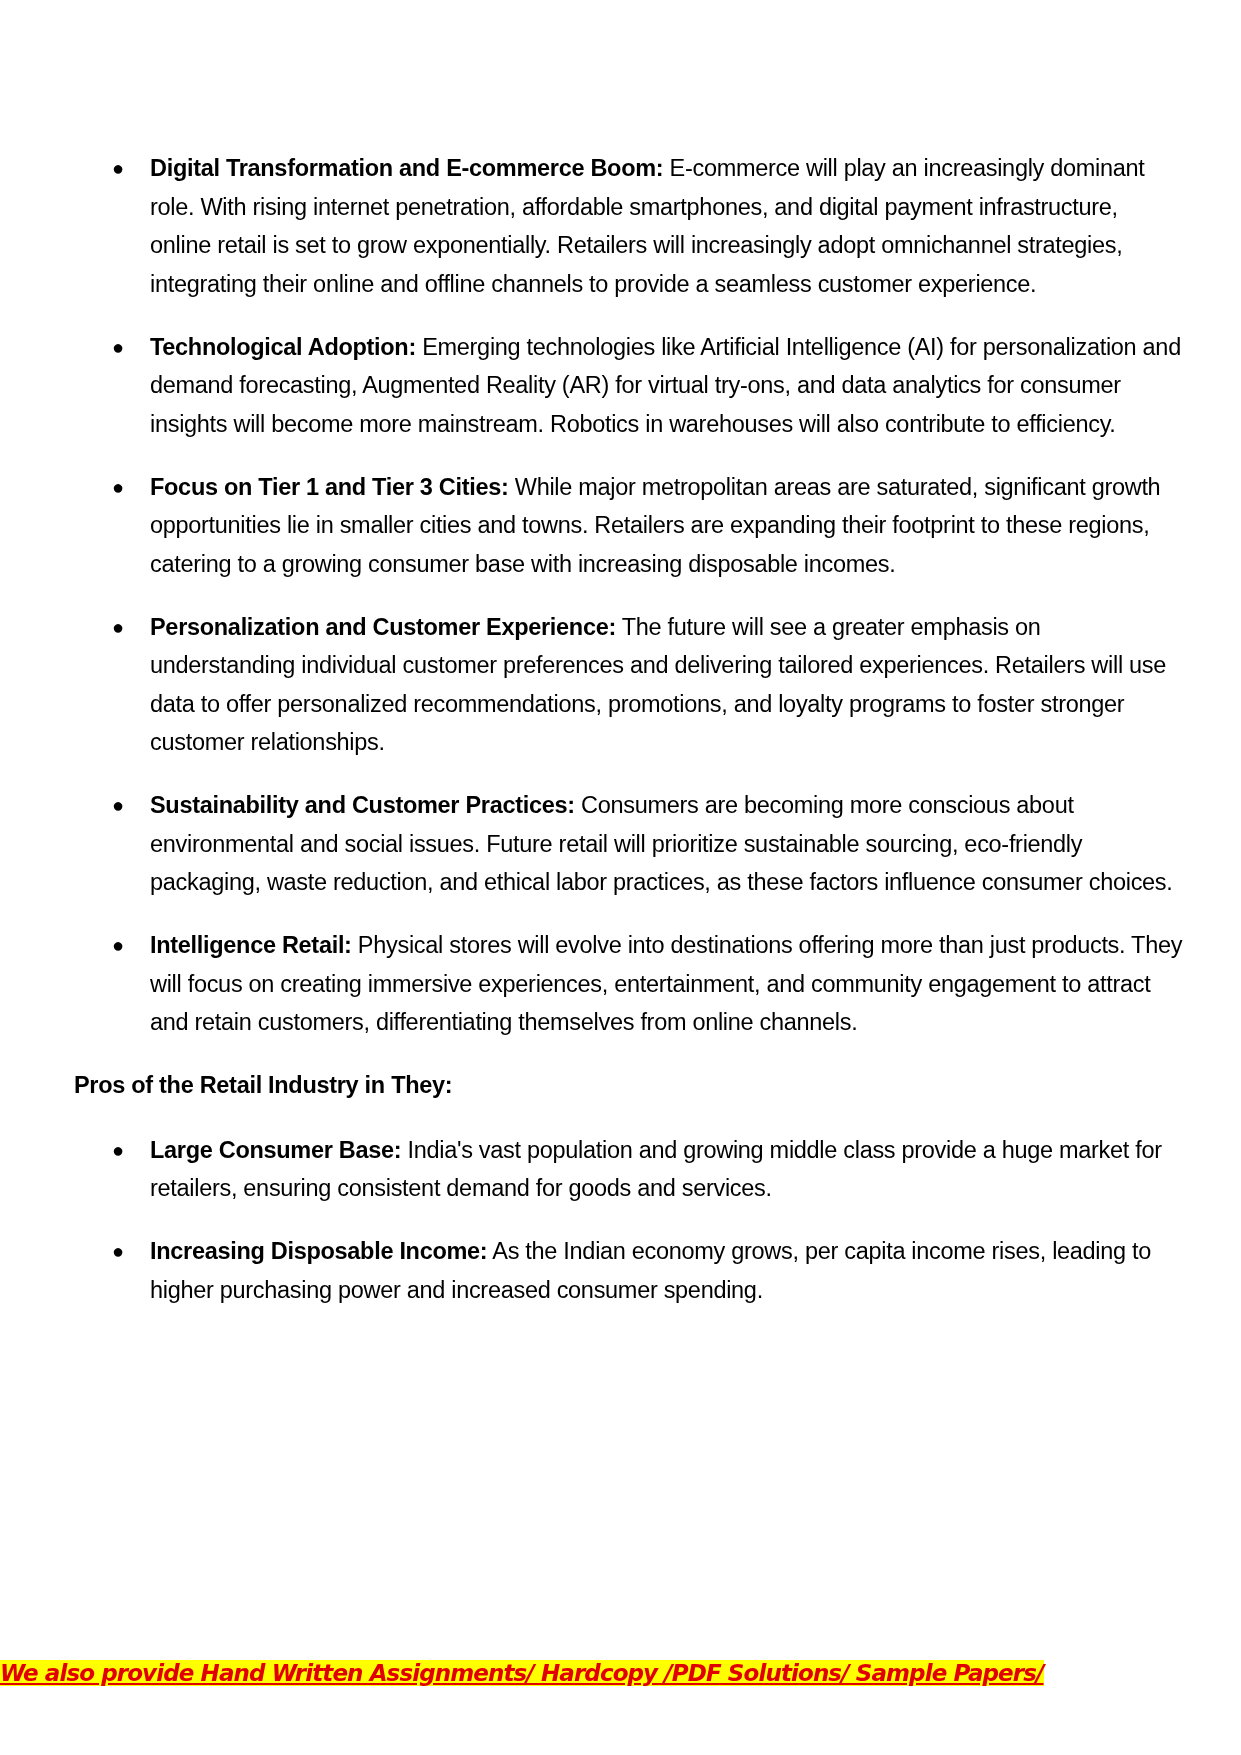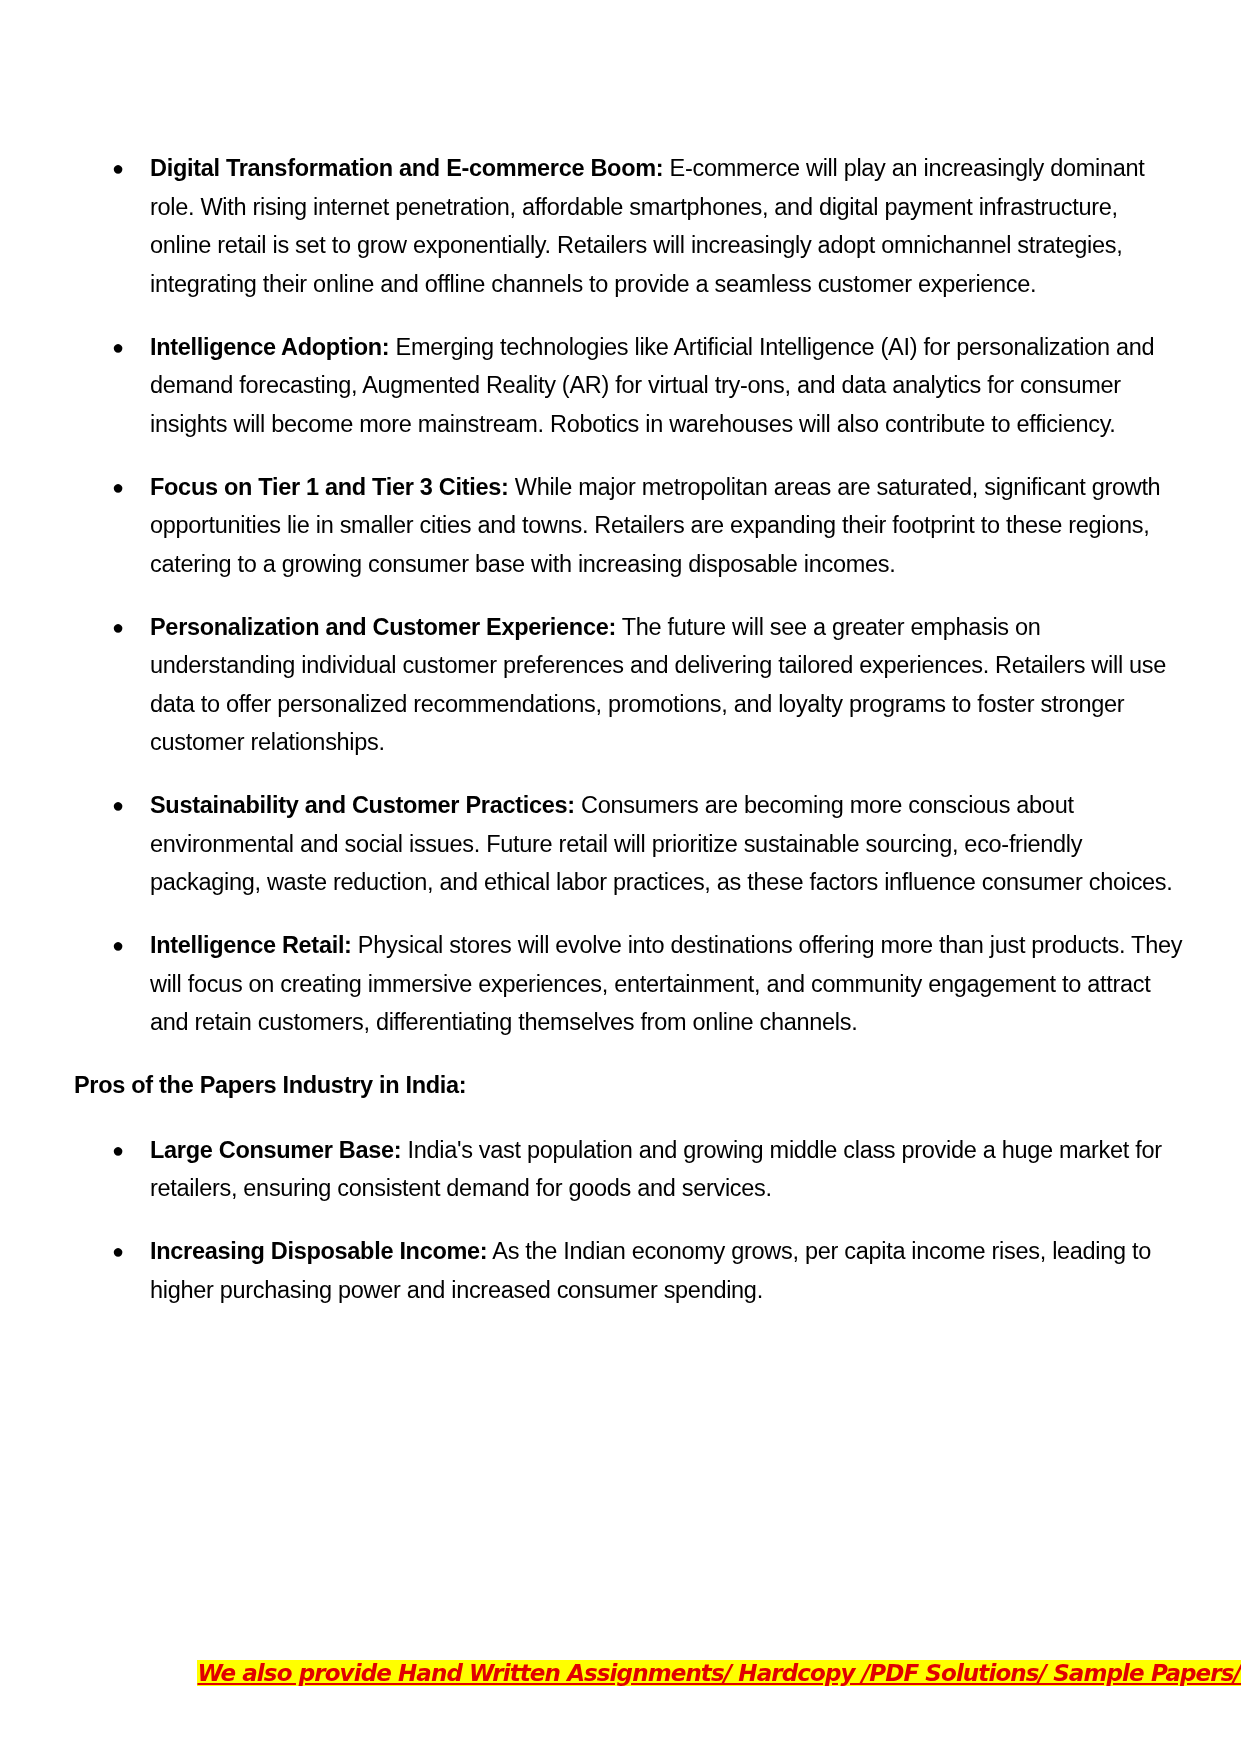--- a/index.html
+++ b/index.html
@@ -14,42 +14,42 @@
   ul.bullets { list-style: none; margin: 0; padding: 0; }
   ul.bullets li {
     position: relative; padding-left: 76px; margin: 0 0 24.5px 0;
   }
   ul.bullets li .dot {
     position: absolute; left: 38px; top: 0; font-size: 20px;
   }
   .term { font-weight: bold; margin-top: 16px; }
   .heading { font-weight: bold; margin: 0 0 26px 0; }
   .footer {
-    position: absolute; left: 0; top: 1656px; width: 1241px; text-align: right;
+    position: absolute; left: 0; top: 1656px; width: 1241px; text-align: left;
     font-family: "DejaVu Sans", sans-serif; font-style: italic; font-weight: bold;
     font-size: 23px; line-height: 34px; color: #e00000; letter-spacing: -0.9px;
   }
   .footer span {
     background: #ffff00; text-decoration: underline; text-decoration-color: #e00000;
   }
 </style>
 </head>
 <body>
 
 <div class="content">
   <ul class="bullets">
     <li><span class="dot">●</span><span class="term">Digital Transformation and E-commerce Boom:</span><span> E-commerce will play an increasingly dominant role. With rising internet penetration, affordable smartphones, and digital payment infrastructure, online retail is set to grow exponentially. Retailers will increasingly adopt omnichannel strategies, integrating their online and offline channels to provide a seamless customer experience.</span></li>
-    <li><span class="dot">●</span><span class="term">Intelligence Adoption:</span><span> Emerging technologies like Artificial Intelligence (AI) for personalization and demand forecasting, Augmented Reality (AR) for virtual try-ons, and data analytics for consumer insights will become more mainstream. Robotics in warehouses will also contribute to efficiency.</span></li>
+    <li><span class="dot">●</span><span class="term">Technological Adoption:</span><span> Emerging technologies like Artificial Intelligence (AI) for personalization and demand forecasting, Augmented Reality (AR) for virtual try-ons, and data analytics for consumer insights will become more mainstream. Robotics in warehouses will also contribute to efficiency.</span></li>
     <li><span class="dot">●</span><span class="term">Focus on Tier 1 and Tier 3 Cities:</span><span> While major metropolitan areas are saturated, significant growth opportunities lie in smaller cities and towns. Retailers are expanding their footprint to these regions, catering to a growing consumer base with increasing disposable incomes.</span></li>
     <li><span class="dot">●</span><span class="term">Personalization and Customer Experience:</span><span> The future will see a greater emphasis on understanding individual customer preferences and delivering tailored experiences. Retailers will use data to offer personalized recommendations, promotions, and loyalty programs to foster stronger customer relationships.</span></li>
     <li><span class="dot">●</span><span class="term">Sustainability and Customer Practices:</span><span> Consumers are becoming more conscious about environmental and social issues. Future retail will prioritize sustainable sourcing, eco-friendly packaging, waste reduction, and ethical labor practices, as these factors influence consumer choices.</span></li>
     <li><span class="dot">●</span><span class="term">Intelligence Retail:</span><span> Physical stores will evolve into destinations offering more than just products. They will focus on creating immersive experiences, entertainment, and community engagement to attract and retain customers, differentiating themselves from online channels.</span></li>
   </ul>
 
-  <p class="heading">Pros of the Papers Industry in India:</p>
+  <p class="heading">Pros of the Retail Industry in They:</p>
 
   <ul class="bullets">
     <li><span class="dot">●</span><span class="term">Large Consumer Base:</span><span> India's vast population and growing middle class provide a huge market for retailers, ensuring consistent demand for goods and services.</span></li>
     <li><span class="dot">●</span><span class="term">Increasing Disposable Income:</span><span> As the Indian economy grows, per capita income rises, leading to higher purchasing power and increased consumer spending.</span></li>
   </ul>
 </div>
 
 <div class="footer">
   <span>We also provide Hand Written Assignments/ Hardcopy /PDF Solutions/ Sample Papers/</span><br>
 </div>

